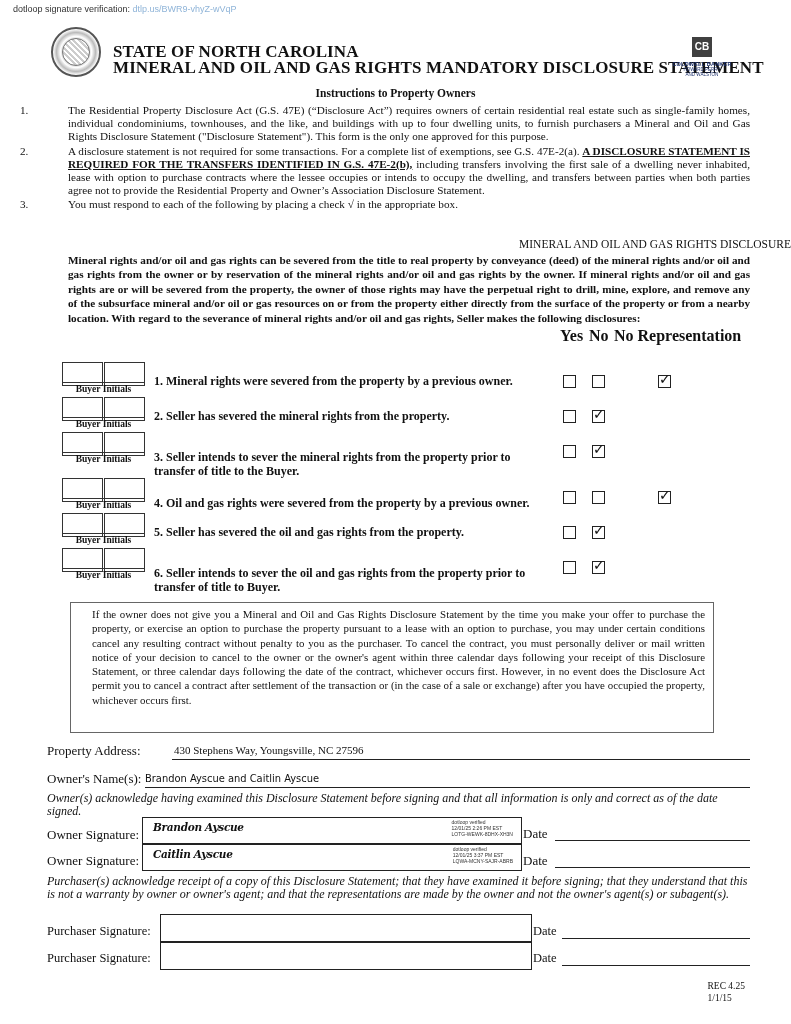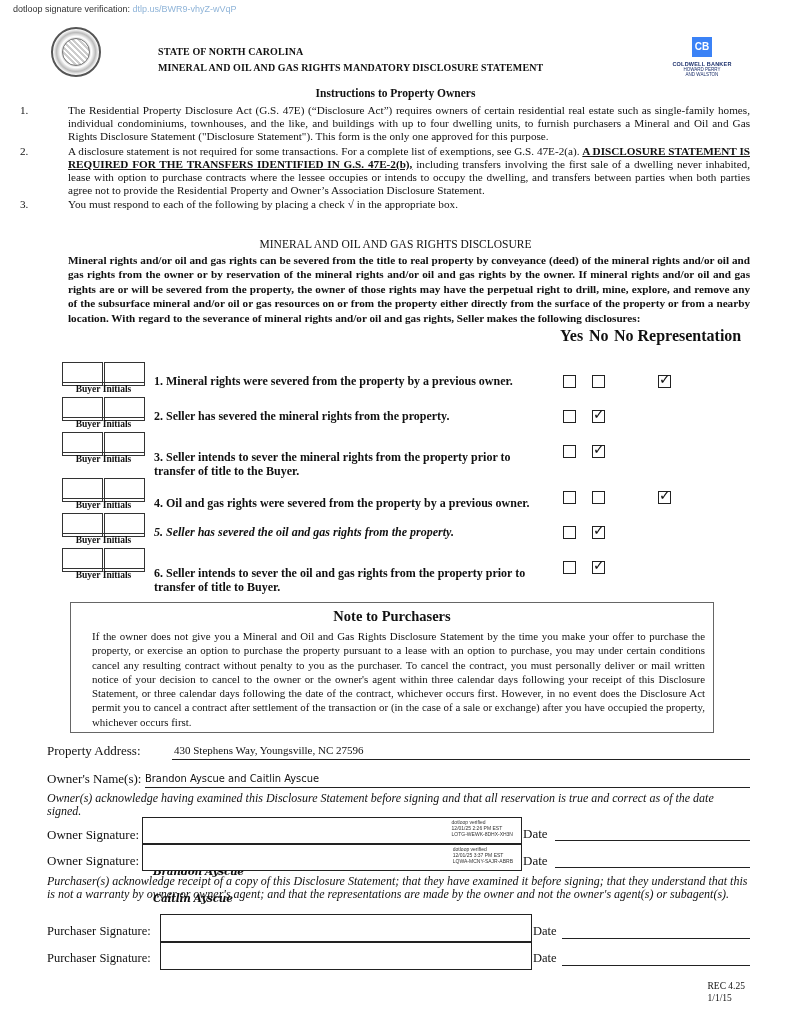--- a/index.html
+++ b/index.html
@@ -5,36 +5,36 @@
   * { box-sizing: border-box; margin: 0; padding: 0; }
   html, body { width: 791px; height: 1024px; background: #ffffff; overflow: hidden; }
   body { position: relative; font-family: "Liberation Serif", "DejaVu Serif", serif; color: #111; }
 
   .verif { position: absolute; left: 13px; top: 4px; font-family: "Liberation Sans", sans-serif; font-size: 9px; color: #333; }
   .verif a { color: #8fb4d8; text-decoration: none; }
 
   .seal { position: absolute; left: 51px; top: 27px; width: 50px; height: 50px; border-radius: 50%; border: 2px solid #555; background: radial-gradient(circle, #fff 40%, #ddd 42%, #fff 48%, #bbb 60%, #fff 70%); }
   .seal .inner { position: absolute; left: 9px; top: 9px; width: 28px; height: 28px; border-radius: 50%; border: 1px solid #777; background: repeating-linear-gradient(45deg, #ccc 0 2px, #fff 2px 4px); }
 
-  .title { position: absolute; left: 113px; top: 44px; font-size: 10px; font-weight: bold; line-height: 16px; letter-spacing: 0.1px; margin-left: 45px; }
+  .title { position: absolute; left: 113px; top: 44px; font-size: 17px; font-weight: bold; line-height: 16px; letter-spacing: 0.1px; }
 
   .cb-logo { position: absolute; left: 657px; top: 37px; width: 90px; text-align: center; font-family: "Liberation Sans", sans-serif; }
-  .cb-logo .mark { width: 20px; height: 20px; margin: 0 auto; background: #3b82f6; color: #fff; font-size: 10px; font-weight: bold; line-height: 20px; }
+  .cb-logo .mark { width: 20px; height: 20px; margin: 0 auto; background: #404040; color: #fff; font-size: 10px; font-weight: bold; line-height: 20px; }
   .cb-logo .name { font-size: 5.5px; font-weight: bold; color: #1b2f6b; margin-top: 4px; letter-spacing: 0.2px; }
   .cb-logo .sub { font-size: 4.5px; color: #1b2f6b; line-height: 5px; }
 
   .h-instr { position: absolute; left: 0; width: 791px; top: 87px; text-align: center; font-size: 11.5px; font-weight: bold; }
   .olist { position: absolute; left: 20px; top: 104px; width: 730px; font-size: 11.2px; line-height: 13.2px; }
   .olist .item { display: flex; margin-bottom: 1px; }
   .olist .num { width: 48px; padding-left: 0; text-align: left; padding-left: 0; }
   .olist .num span { display: inline-block; width: 22px; }
   .olist .txt { flex: 1; text-align: justify; }
   .olist .bu { font-weight: bold; text-decoration: underline; }
 
-  .h-disc { position: absolute; left: 0; width: 791px; top: 238px; text-align: center; font-size: 11.5px; }
+  .h-disc { position: absolute; left: 0; width: 791px; top: 238px; text-align: right; font-size: 11.5px; }
   .disc-text { position: absolute; left: 68px; width: 682px; top: 253px; font-size: 11.2px; line-height: 14.4px; font-weight: bold; text-align: justify; }
 
   .col-h { position: absolute; top: 327px; font-size: 16px; font-weight: bold; }
 
   .qrow { position: absolute; left: 62px; width: 690px; }
   .init { position: absolute; left: 0; top: 0; width: 83px; }
   .init .boxes { display: flex; }
   .init .box { width: 41px; height: 24px; border: 1.5px solid #333; }
   .init .box + .box { margin-left: 1px; }
   .init .lbl { font-size: 9.5px; font-weight: bold; text-align: center; margin-top: -4px; border-top: 1.5px solid #333; width: 83px; line-height: 12px; }
@@ -47,21 +47,21 @@
   .note .p { font-size: 10.9px; line-height: 14.3px; padding: 4px 8px 0 21px; text-align: justify; }
 
   .field-row { position: absolute; left: 47px; font-size: 13px; }
   .field-line { position: absolute; border-bottom: 1.2px solid #222; }
   .fv { position: absolute; font-family: "DejaVu Sans Condensed", "DejaVu Sans", sans-serif; font-size: 11px; font-stretch: condensed; }
 
   .ack { position: absolute; left: 47px; width: 704px; font-size: 12px; font-style: italic; line-height: 13px; }
 
   .sig-lbl { position: absolute; left: 47px; font-size: 13px; }
   .sig-box { position: absolute; border: 1.5px solid #222; background: #fff; }
-  .sig-box .script { position: absolute; left: 10px; top: 3px; font-family: "DejaVu Serif", serif; font-style: italic; font-weight: bold; font-size: 10.5px; letter-spacing: -0.3px; margin-top: 44px; }
+  .sig-box .script { position: absolute; left: 10px; top: 3px; font-family: "DejaVu Serif", serif; font-style: italic; font-weight: bold; font-size: 10.5px; letter-spacing: -0.3px; }
   .sig-box .ver { position: absolute; right: 8px; top: 1px; font-family: "Liberation Sans", sans-serif; font-size: 5px; line-height: 6px; color: #333; }
   .date-lbl { position: absolute; font-size: 13px; }
 
   .footer { position: absolute; right: 46px; top: 980px; font-size: 9.5px; text-align: left; line-height: 12px; }
 </style>
 </head>
 <body>
 
 <div class="verif">
   <span>dotloop signature verification:</span>
@@ -167,21 +167,21 @@
       </div>
     </div>
     <div class="qrow" style="top: 513px;">
       <div class="init">
         <div class="boxes">
           <div class="box"></div>
           <div class="box"></div>
         </div>
         <div class="lbl">Buyer Initials</div>
       </div>
-      <div class="qtext" style="top:13px; width:410px;font-style:italic;">5. Seller has severed the oil and gas rights from the property.</div>
+      <div class="qtext" style="top:13px; width:410px;">5. Seller has severed the oil and gas rights from the property.</div>
       <div class="chk" style="left: 501px; top: 13px;"></div>
       <div class="chk" style="left: 530px; top: 13px;">
         <span class="tick">✓</span>
       </div>
     </div>
     <div class="qrow" style="top: 548px;">
       <div class="init">
         <div class="boxes">
           <div class="box"></div>
           <div class="box"></div>
@@ -190,35 +190,34 @@
       </div>
       <div class="qtext" style="top:19px; width:400px;">6. Seller intends to sever the oil and gas rights from the property prior to transfer of title to Buyer.</div>
       <div class="chk" style="left: 501px; top: 13px;"></div>
       <div class="chk" style="left: 530px; top: 13px;">
         <span class="tick">✓</span>
       </div>
     </div>
   </div>
 
 <div class="note">
-  <div class="h">Note to Purchasers</div>
   <div class="p">If the owner does not give you a Mineral and Oil and Gas Rights Disclosure Statement by the time you make your offer to purchase the property, or exercise an option to purchase the property pursuant to a lease with an option to purchase, you may under certain conditions cancel any resulting contract without penalty to you as the purchaser. To cancel the contract, you must personally deliver or mail written notice of your decision to cancel to the owner or the owner's agent within three calendar days following your receipt of this Disclosure Statement, or three calendar days following the date of the contract, whichever occurs first. However, in no event does the Disclosure Act permit you to cancel a contract after settlement of the transaction or (in the case of a sale or exchange) after you have occupied the property, whichever occurs first.</div>
 </div>
 
 <div class="field-row" style="top:743px;">Property Address:</div>
 <div class="field-line" style="left:172px; top:744px; width:578px; height:16px;">
   <span class="fv" style="left:2px; top:0;font-family:Liberation Serif, serif;">430 Stephens Way, Youngsville, NC 27596</span>
 </div>
 
 <div class="field-row" style="top:771px;">Owner's Name(s):</div>
 <div class="field-line" style="left:145px; top:772px; width:605px; height:16px;">
   <span class="fv" style="left:0; top:0;">Brandon Ayscue and Caitlin Ayscue</span>
 </div>
 
-<div class="ack" style="top:792px;">Owner(s) acknowledge having examined this Disclosure Statement before signing and that all reservation is true and correct as of the date signed.</div>
+<div class="ack" style="top:792px;">Owner(s) acknowledge having examined this Disclosure Statement before signing and that all information is only and correct as of the date signed.</div>
 
 <div class="sig-lbl" style="top:827px;">Owner Signature:</div>
 <div class="sig-box" style="left:142px; top:817px; width:380px; height:27px;">
   <span class="script">Brandon Ayscue</span>
   <div class="ver">
     <div>dotloop verified</div>
     <div>12/01/25 2:26 PM EST</div>
     <div>LOTG-WEWK-8DHX-XH3N</div>
   </div>
 </div>

